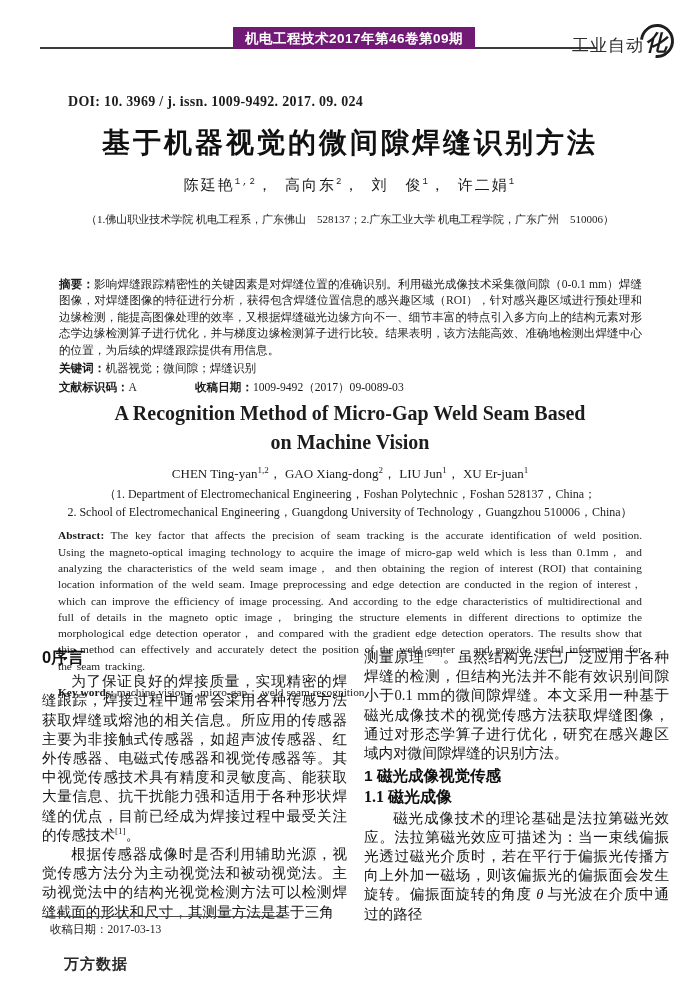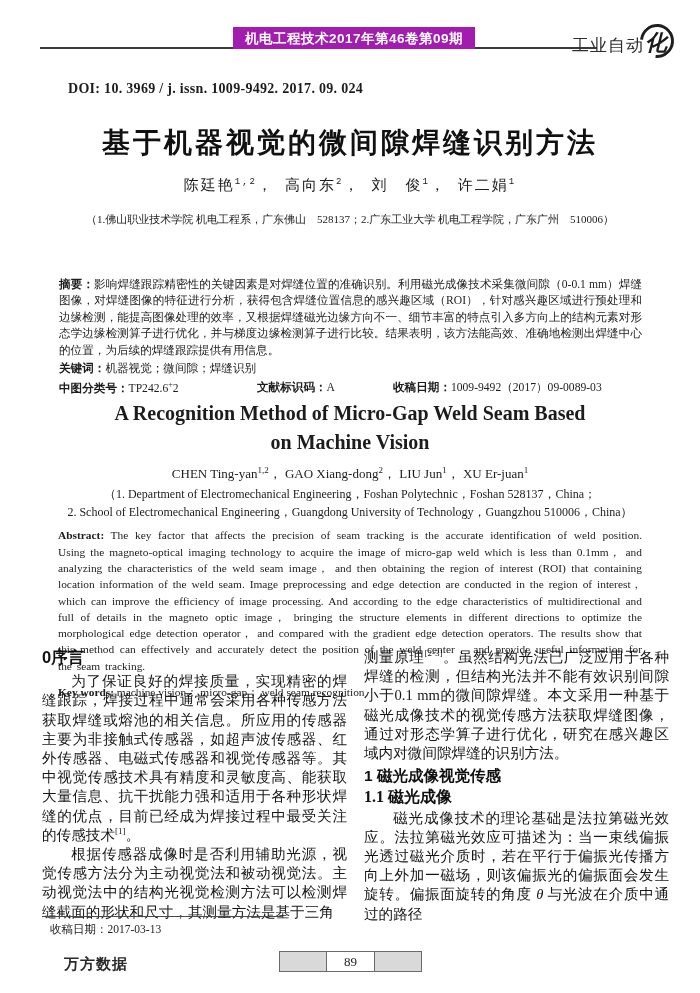--- a/index.html
+++ b/index.html
@@ -6,30 +6,30 @@
   html,body { margin:0; padding:0; background:#ffffff; }
   .page {
     position: relative; width: 700px; height: 993px;
     background: #ffffff; color: #1c1c1c; overflow: hidden;
     font-family: "Liberation Serif", serif;
   }
   
   .header-rule { position:absolute; top:47px; left:40px; width:557px; height:1.5px; background:#3a3a3a; }
   .banner {
     position:absolute; top:27px; left:233px; height:22px;
-    background:#a21caf; color:#ffffff; padding:3px 12px 0 12px;
+    background:#701a75; color:#ffffff; padding:3px 12px 0 12px;
     font-family:"Liberation Sans", sans-serif; font-weight:bold; font-size:13.5px; letter-spacing:0.5px;
   }
   .logo { position:absolute; top:24px; left:572px; display:flex; align-items:center; }
   .logo-text { font-family:"Liberation Sans", sans-serif; font-size:17px; color:#2d2d2d; letter-spacing:1px; padding-top:8px; }
   .logo-ring { position:relative; width:34px; height:34px; display:inline-block; margin-left:-4px; }
   .logo-ring-arc { position:absolute; inset:0; border:3px solid #1f1f1f; border-left-color:transparent; border-radius:50%; transform:rotate(-40deg); }
   .logo-char { position:absolute; left:5px; top:4px; font-family:"DejaVu Serif", serif; font-style:italic; font-weight:bold; font-size:22px; color:#1b1b1b; }
   
-  .doi { position:absolute; top:81px; left:68px; font-weight:bold; font-size:14px; letter-spacing:0.3px;font-family:Liberation Serif, serif; }
+  .doi { position:absolute; top:94px; left:68px; font-weight:bold; font-size:14px; letter-spacing:0.3px;font-family:Liberation Serif, serif; }
   .title-cn {
     position:absolute; top:124px; left:0; width:100%; text-align:center;
     font-family:"Liberation Sans", sans-serif; font-weight:bold; font-size:28px; letter-spacing:3px; color:#111;
   }
   .authors-cn { position:absolute; top:176px; left:0; width:100%; text-align:center; font-size:15px; letter-spacing:2px; font-family:Liberation Mono, monospace; }
   .authors-cn sup, .authors-en sup { font-size:9px; }
   .affil-cn { position:absolute; top:212px; left:0; width:100%; text-align:center; font-size:11px; color:#222; }
   
   .abs-block { position:absolute; top:276px; left:59px; width:583px; }
   .abs-cn { margin:0; font-size:11.6px; line-height:16.4px; text-align:justify; }
@@ -86,21 +86,20 @@
     <span><span>高向东</span><sup>2</sup></span><span>，</span>
     <span><span>刘　俊</span><sup>1</sup></span><span>，</span>
     <span><span>许二娟</span><sup>1</sup></span>
   </div>
   <div class="affil-cn">（1.佛山职业技术学院 机电工程系，广东佛山　528137；2.广东工业大学 机电工程学院，广东广州　510006）</div>
 
   <div class="abs-block">
     <p class="abs-cn"><span class="lbl-hei">摘要：</span><span>影响焊缝跟踪精密性的关键因素是对焊缝位置的准确识别。利用磁光成像技术采集微间隙（0-0.1 mm）焊缝图像，对焊缝图像的特征进行分析，获得包含焊缝位置信息的感兴趣区域（ROI），针对感兴趣区域进行预处理和边缘检测，能提高图像处理的效率，又根据焊缝磁光边缘方向不一、细节丰富的特点引入多方向上的结构元素对形态学边缘检测算子进行优化，并与梯度边缘检测算子进行比较。结果表明，该方法能高效、准确地检测出焊缝中心的位置，为后续的焊缝跟踪提供有用信息。</span></p>
     <p class="kw-cn"><span class="lbl-hei">关键词：</span><span>机器视觉；微间隙；焊缝识别</span></p>
     <div class="meta-row">
-      <span class="meta-1"><span class="lbl-hei">中图分类号：</span><span>TP242.6</span><span class="clc-sup">+</span><span>2</span></span>
       <span class="meta-2"><span class="lbl-hei">文献标识码：</span><span>A</span></span>
       <span class="meta-3"><span class="lbl-hei">收稿日期：</span><span>1009-9492（2017）09-0089-03</span></span>
     </div>
   </div>
 
   <div class="en-block">
     <div class="en-title">A Recognition Method of Micro-Gap Weld Seam Based on Machine Vision</div>
     <div class="en-authors authors-en">
       <span><span>CHEN Ting-yan</span><sup>1,2</sup></span><span>，</span>
       <span><span>GAO Xiang-dong</span><sup>2</sup></span><span>，</span>
@@ -128,19 +127,14 @@
       <p><span>磁光成像技术的理论基础是法拉第磁光效应。法拉第磁光效应可描述为：当一束线偏振光透过磁光介质时，若在平行于偏振光传播方向上外加一磁场，则该偏振光的偏振面会发生旋转。偏振面旋转的角度 </span><i>θ</i><span> 与光波在介质中通过的路径</span></p>
     </div>
   </div>
 
   <div class="footnote">
     <div class="fn-rule"></div>
     <div class="fn-text"><span>收稿日期：</span><span>2017-03-13</span></div>
   </div>
 
   <div class="watermark">万方数据</div>
-  <div class="page-strip">
-    <span class="strip-gray"></span>
-    <span class="strip-center">89</span>
-    <span class="strip-gray"></span>
-  </div>
 
 </div>
 
 </body></html>

